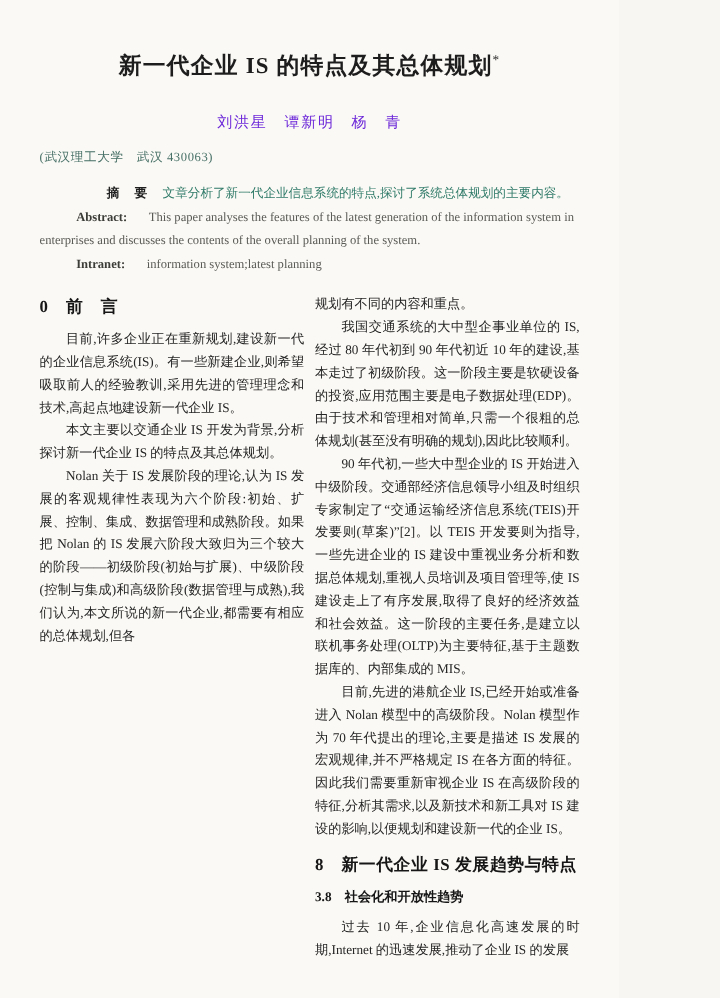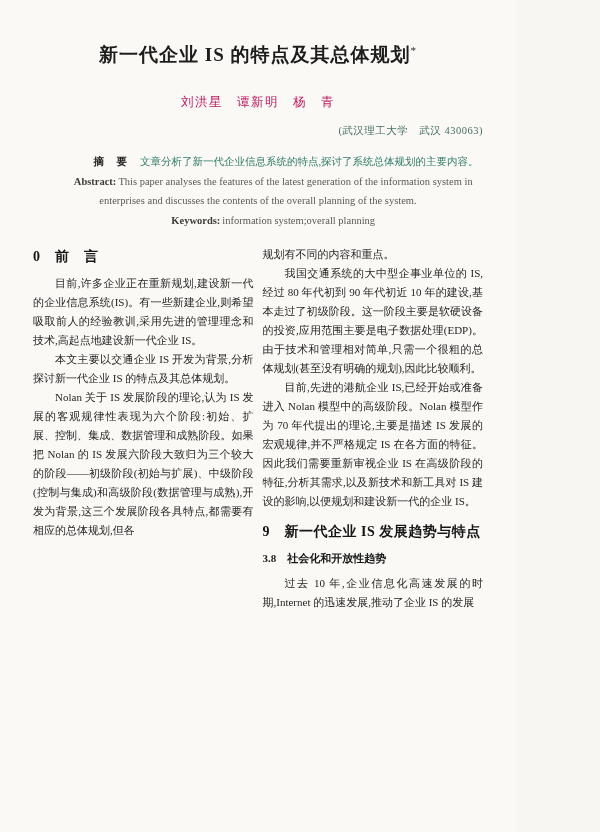--- a/index.html
+++ b/index.html
@@ -12,31 +12,31 @@
   .page{
     box-sizing:border-box;width:516px;height:832px;
     padding:26px 33px 0 33px;background:#faf9f5;
   }
   
   .title{
     margin:16px 0 0 0;text-align:center;
     font-size:19px;font-weight:bold;letter-spacing:1px;color:#1d1d1d;
   }
   .title sup{font-size:11px;font-weight:normal;}
-  .authors{margin-top:26px;text-align:center;font-size:12.5px;letter-spacing:1.5px;color:#be185d;}
-  .affiliation{margin-top:13px;text-align:right;font-size:10.5px;color:#477066;letter-spacing:.5px;}
+  .authors{margin-top:26px;text-align:center;font-size:12.5px;letter-spacing:1.5px;color:#6d28d9;}
+  .affiliation{margin-top:13px;text-align:left;font-size:10.5px;color:#477066;letter-spacing:.5px;}
   
   .meta{margin-top:13px;}
-  .meta p{margin:0;text-align:center;}
+  .meta p{margin:0;}
   .cn-row{padding-left:56px;font-size:10.5px;line-height:21px;}
   .lbl{font-weight:bold;color:#1e1e1e;margin-right:12px;letter-spacing:1px;}
   .teal{color:#2f7a68;}
   .en-abs{font-size:10.5px;line-height:19px;color:#5a5a56;text-indent:2.9em;margin-top:6px;}
   .en-abs.kw{margin-top:1px;}
-  .lbl-en{font-weight:bold;color:#3c3c38;margin-right:2px;font-family:Liberation Serif, serif;}
+  .lbl-en{font-weight:bold;color:#3c3c38;margin-right:18px;font-family:Liberation Serif, serif;}
   
   .cols{display:flex;gap:9px;margin-top:15px;}
   .col{flex:1;min-width:0;font-size:11px;line-height:19px;text-align:justify;color:#252525;}
   .para{margin:0;text-indent:2em;}
   .para.no-indent{text-indent:0;font-family:Liberation Serif, serif;}
   .sec-h{font-size:14px;font-weight:bold;margin:11px 0 8px 0;color:#161616;letter-spacing:.5px;}
   .sec-h.first{margin-top:2px;}
   .subsec-h{font-size:11px;font-weight:bold;margin:8px 0 6px 0;color:#161616;}
 </style>
 </head>
@@ -51,37 +51,38 @@
   <div class="affiliation">(武汉理工大学　武汉 430063)</div>
 
   <div class="meta">
     <p class="cn-row">
       <span class="lbl">摘　要</span><span class="teal">文章分析了新一代企业信息系统的特点,探讨了系统总体规划的主要内容。</span>
     </p>
     <p class="en-abs">
       <span class="lbl-en">Abstract:</span><span>This paper analyses the features of the latest generation of the information system in enterprises and discusses the contents of the overall planning of the system.</span>
     </p>
     <p class="en-abs kw">
-      <span class="lbl-en">Keywords:</span><span>information system;overall planning</span>
+      <span class="lbl-en">Intranet:</span><span>information system;latest planning</span>
     </p>
   </div>
 
   <div class="cols">
 
     <section class="col">
       <h2 class="sec-h first">0　前　言</h2>
       <p class="para">目前,许多企业正在重新规划,建设新一代的企业信息系统(IS)。有一些新建企业,则希望吸取前人的经验教训,采用先进的管理理念和技术,高起点地建设新一代企业 IS。</p>
       <p class="para">本文主要以交通企业 IS 开发为背景,分析探讨新一代企业 IS 的特点及其总体规划。</p>
-      <p class="para">Nolan 关于 IS 发展阶段的理论,认为 IS 发展的客观规律性表现为六个阶段:初始、扩展、控制、集成、数据管理和成熟阶段。如果把 Nolan 的 IS 发展六阶段大致归为三个较大的阶段——初级阶段(初始与扩展)、中级阶段(控制与集成)和高级阶段(数据管理与成熟),开发为背景,这三个发展阶段各具特点,都需要有相应的总体规划,但各</p>
+      <p class="para">Nolan 关于 IS 发展阶段的理论,认为 IS 发展的客观规律性表现为六个阶段:初始、扩展、控制、集成、数据管理和成熟阶段。如果把 Nolan 的 IS 发展六阶段大致归为三个较大的阶段——初级阶段(初始与扩展)、中级阶段(控制与集成)和高级阶段(数据管理与成熟),我们认为,本文所说的新一代企业,都需要有相应的总体规划,但各</p>
     </section>
 
     <section class="col">
       <p class="para no-indent">规划有不同的内容和重点。</p>
       <p class="para">我国交通系统的大中型企事业单位的 IS,经过 80 年代初到 90 年代初近 10 年的建设,基本走过了初级阶段。这一阶段主要是软硬设备的投资,应用范围主要是电子数据处理(EDP)。由于技术和管理相对简单,只需一个很粗的总体规划(甚至没有明确的规划),因此比较顺利。</p>
+      <p class="para">90 年代初,一些大中型企业的 IS 开始进入中级阶段。交通部经济信息领导小组及时组织专家制定了“交通运输经济信息系统(TEIS)开发要则(草案)”[2]。以 TEIS 开发要则为指导,一些先进企业的 IS 建设中重视业务分析和数据总体规划,重视人员培训及项目管理等,使 IS 建设走上了有序发展,取得了良好的经济效益和社会效益。这一阶段的主要任务,是建立以联机事务处理(OLTP)为主要特征,基于主题数据库的、内部集成的 MIS。</p>
       <p class="para">目前,先进的港航企业 IS,已经开始或准备进入 Nolan 模型中的高级阶段。Nolan 模型作为 70 年代提出的理论,主要是描述 IS 发展的宏观规律,并不严格规定 IS 在各方面的特征。因此我们需要重新审视企业 IS 在高级阶段的特征,分析其需求,以及新技术和新工具对 IS 建设的影响,以便规划和建设新一代的企业 IS。</p>
-      <h2 class="sec-h">9　新一代企业 IS 发展趋势与特点</h2>
+      <h2 class="sec-h">8　新一代企业 IS 发展趋势与特点</h2>
       <h3 class="subsec-h">3.8　社会化和开放性趋势</h3>
       <p class="para">过去 10 年,企业信息化高速发展的时期,Internet 的迅速发展,推动了企业 IS 的发展</p>
     </section>
 
   </div>
 
 </div>
 
 </body></html>

